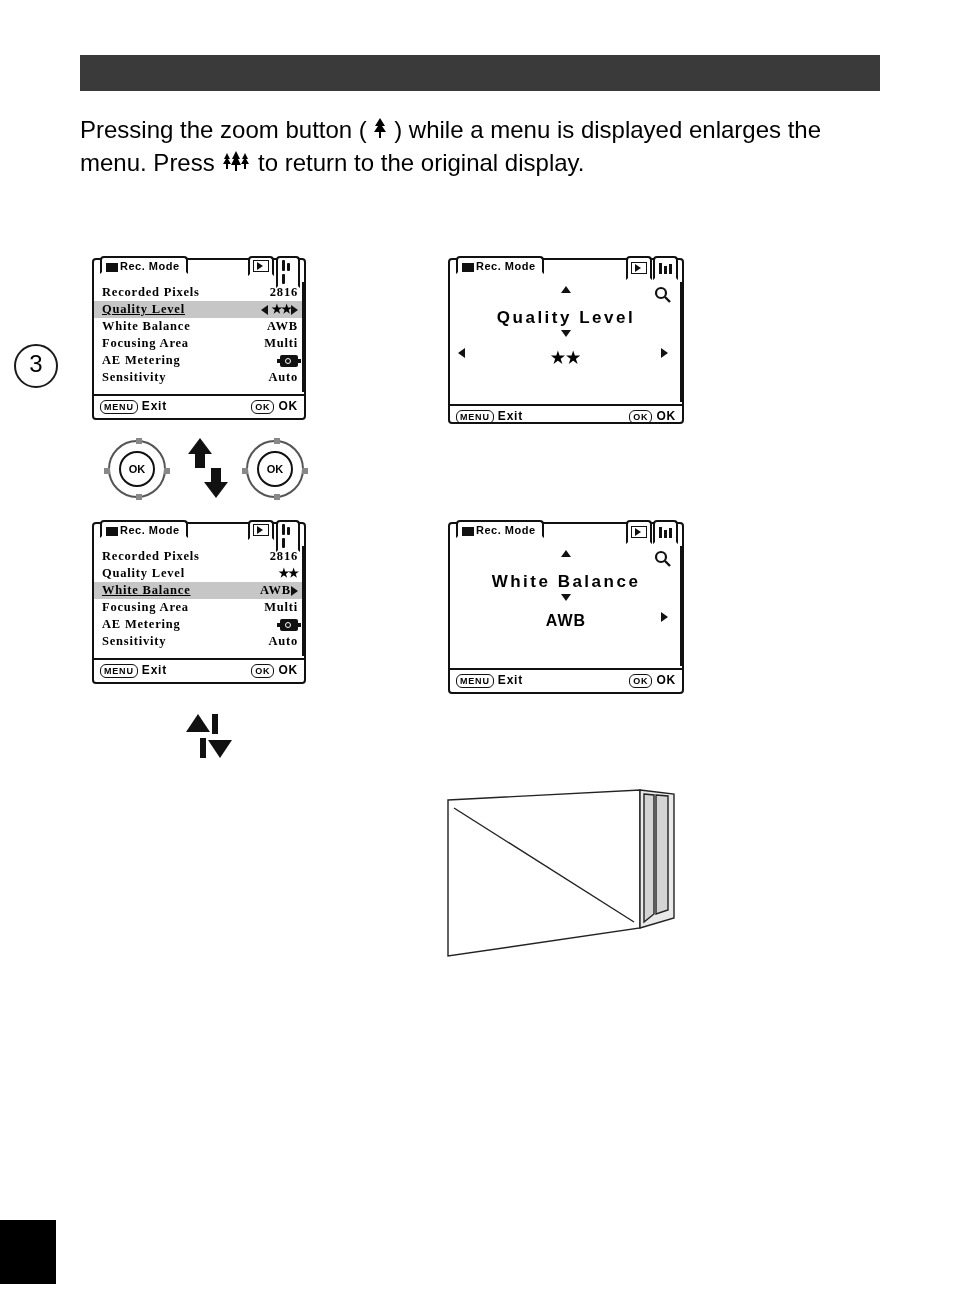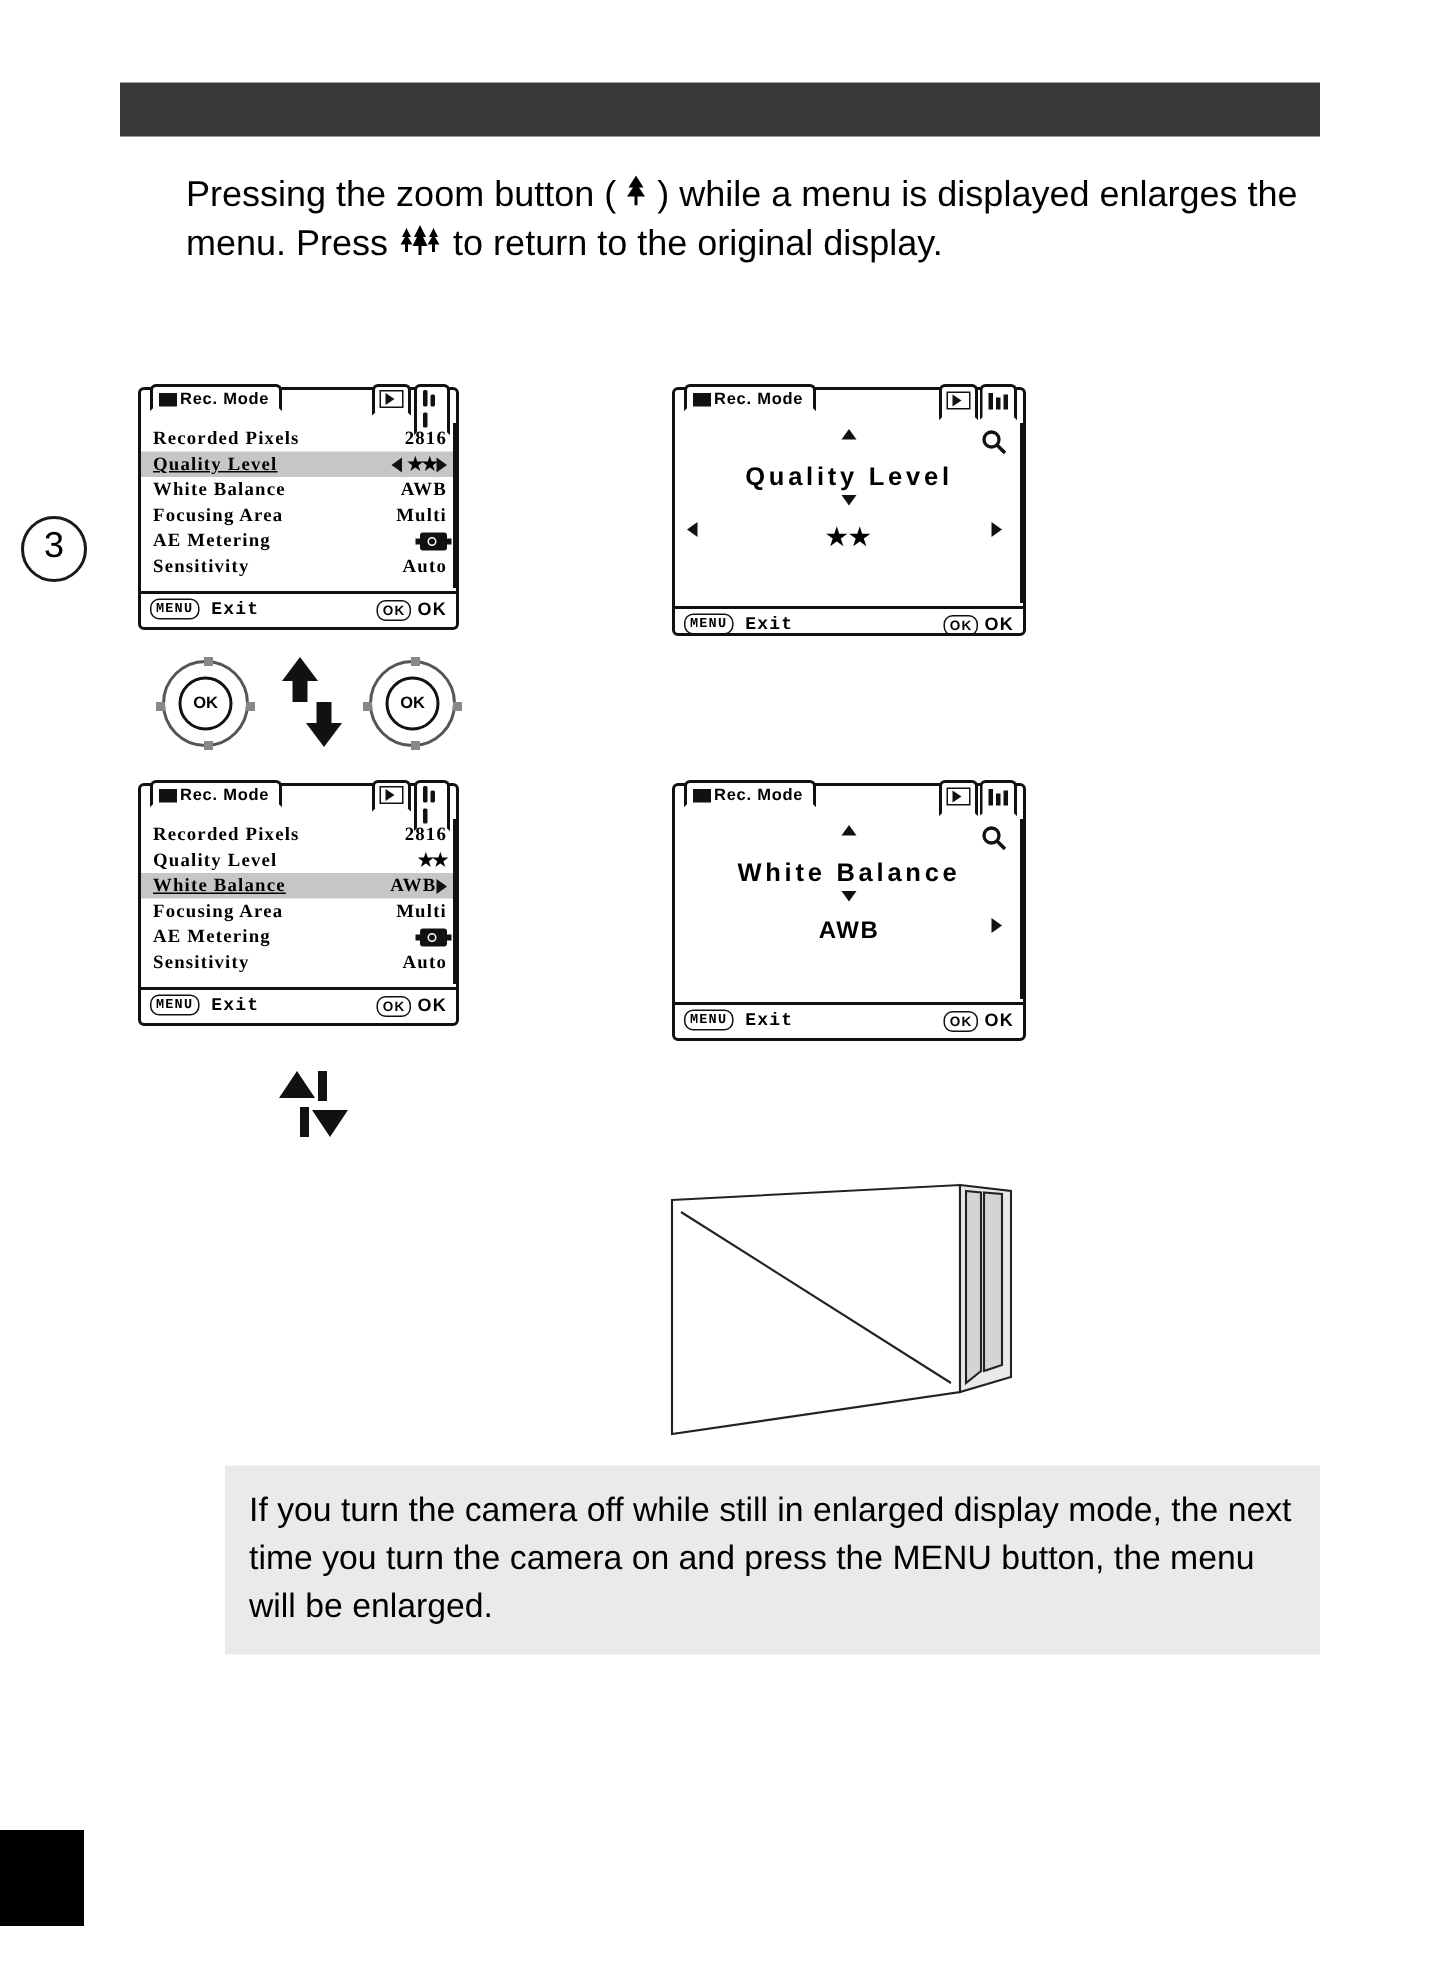--- a/index.html
+++ b/index.html
@@ -1,18 +1,18 @@
 <!DOCTYPE html>
 <html><head>
 <meta charset="utf-8">
 <style>
   html,body{margin:0;padding:0;background:#fff;font-family:Arial,Helvetica,sans-serif;color:#000;}
   .page{width:954px;height:1314px;position:relative;background:#fff;}
   .titlebar{position:absolute;left:80px;top:55px;width:800px;height:36px;background:#3a3a3a;}
-  .bodytext{position:absolute;left:80px;top:113px;width:800px;font-size:24px;line-height:1.38;margin-left:44px;}
+  .bodytext{position:absolute;left:80px;top:113px;width:800px;font-size:24px;line-height:1.38;}
   .tree-icon{display:inline-block;width:14px;height:20px;vertical-align:baseline;}
   .tree-icon svg{display:block;}
   .tabnum{position:absolute;left:14px;top:344px;width:40px;height:40px;border:2px solid #1a1a1a;border-radius:50%;text-align:center;line-height:36px;font-size:24px;background:#fff;}
   .tabmark{position:absolute;left:0;top:1220px;width:56px;height:64px;background:#000;}
 
   
   .lcd{position:absolute;background:#fff;border:2px solid #111;border-radius:4px;font-family:Arial,Helvetica,sans-serif;}
   .lcd .tabrow{position:relative;height:20px;}
   .lcd .tab{position:absolute;top:-4px;border:2px solid #111;border-bottom:2px solid #fff;border-top-left-radius:4px;border-top-right-radius:4px;font-size:11px;font-weight:bold;letter-spacing:0.5px;padding:2px 6px 0 4px;background:#fff;}
   .lcd .tab.rec{left:6px;}
@@ -51,21 +51,21 @@
   .elcd .tabrow{position:relative;height:20px;}
   .elcd .body{position:relative;height:112px;padding:6px 8px;}
   .elcd .title{text-align:center;font-weight:bold;font-size:17px;letter-spacing:2.5px;margin-top:22px;}
   .elcd .valrow{text-align:center;margin-top:20px;font-weight:bold;font-size:16px;letter-spacing:1px;}
   .elcd .foot{position:relative;border-top:2px solid #111;height:22px;font-size:12px;font-weight:bold;letter-spacing:0.8px;}
   .elcd .mag{position:absolute;right:10px;top:6px;font-size:16px;font-weight:bold;}
   .elcd .au{position:absolute;left:50%;top:6px;transform:translateX(-50%);}
   .elcd .ad{position:absolute;left:50%;top:50px;transform:translateX(-50%);}
 
   .sc2{position:absolute;right:-2px;top:2px;bottom:2px;width:4px;background:#111;}
-  .foot .ml{position:absolute;left:6px;top:3px;font-family:Liberation Mono, monospace;}
+  .foot .ml{position:absolute;left:6px;top:3px;}
   .foot .mr{position:absolute;right:6px;top:3px;}
 
   
   .dials{position:absolute;left:108px;top:438px;width:202px;height:64px;}
   .dial{position:absolute;width:54px;height:54px;border:2.5px solid #555;border-radius:50%;}
   .dial .inner{position:absolute;left:9px;top:9px;width:32px;height:32px;border:2.5px solid #111;border-radius:50%;text-align:center;line-height:32px;font-size:11px;font-weight:bold;}
   .dial .stub{position:absolute;width:6px;height:4px;background:#888;}
   .dial .stub.t{left:26px;top:-4px;width:6px;height:6px;}
   .dial .stub.b{left:26px;bottom:-4px;width:6px;height:6px;}
   .dial .stub.l{left:-6px;top:26px;width:6px;height:6px;}
@@ -290,17 +290,14 @@
       <g stroke="#222" stroke-width="1.4" fill="#e9e9e9">
         <polygon points="8,12 200,2 200,140 8,168" fill="#fff"></polygon>
         <polygon points="200,2 234,6 234,130 200,140"></polygon>
         <polygon points="204,6 214,7 214,126 204,134" fill="#d4d4d4"></polygon>
         <polygon points="216,7 228,8 228,122 216,126" fill="#d4d4d4"></polygon>
         <line x1="14" y1="20" x2="194" y2="134"></line>
       </g>
     </svg>
   </div>
 
-  <div class="note">
-    <span>If you turn the camera off while still in enlarged display mode, the next time you turn the camera on and press the MENU button, the menu will be enlarged.</span>
-  </div>
 
 </div>
 
 </body></html>

